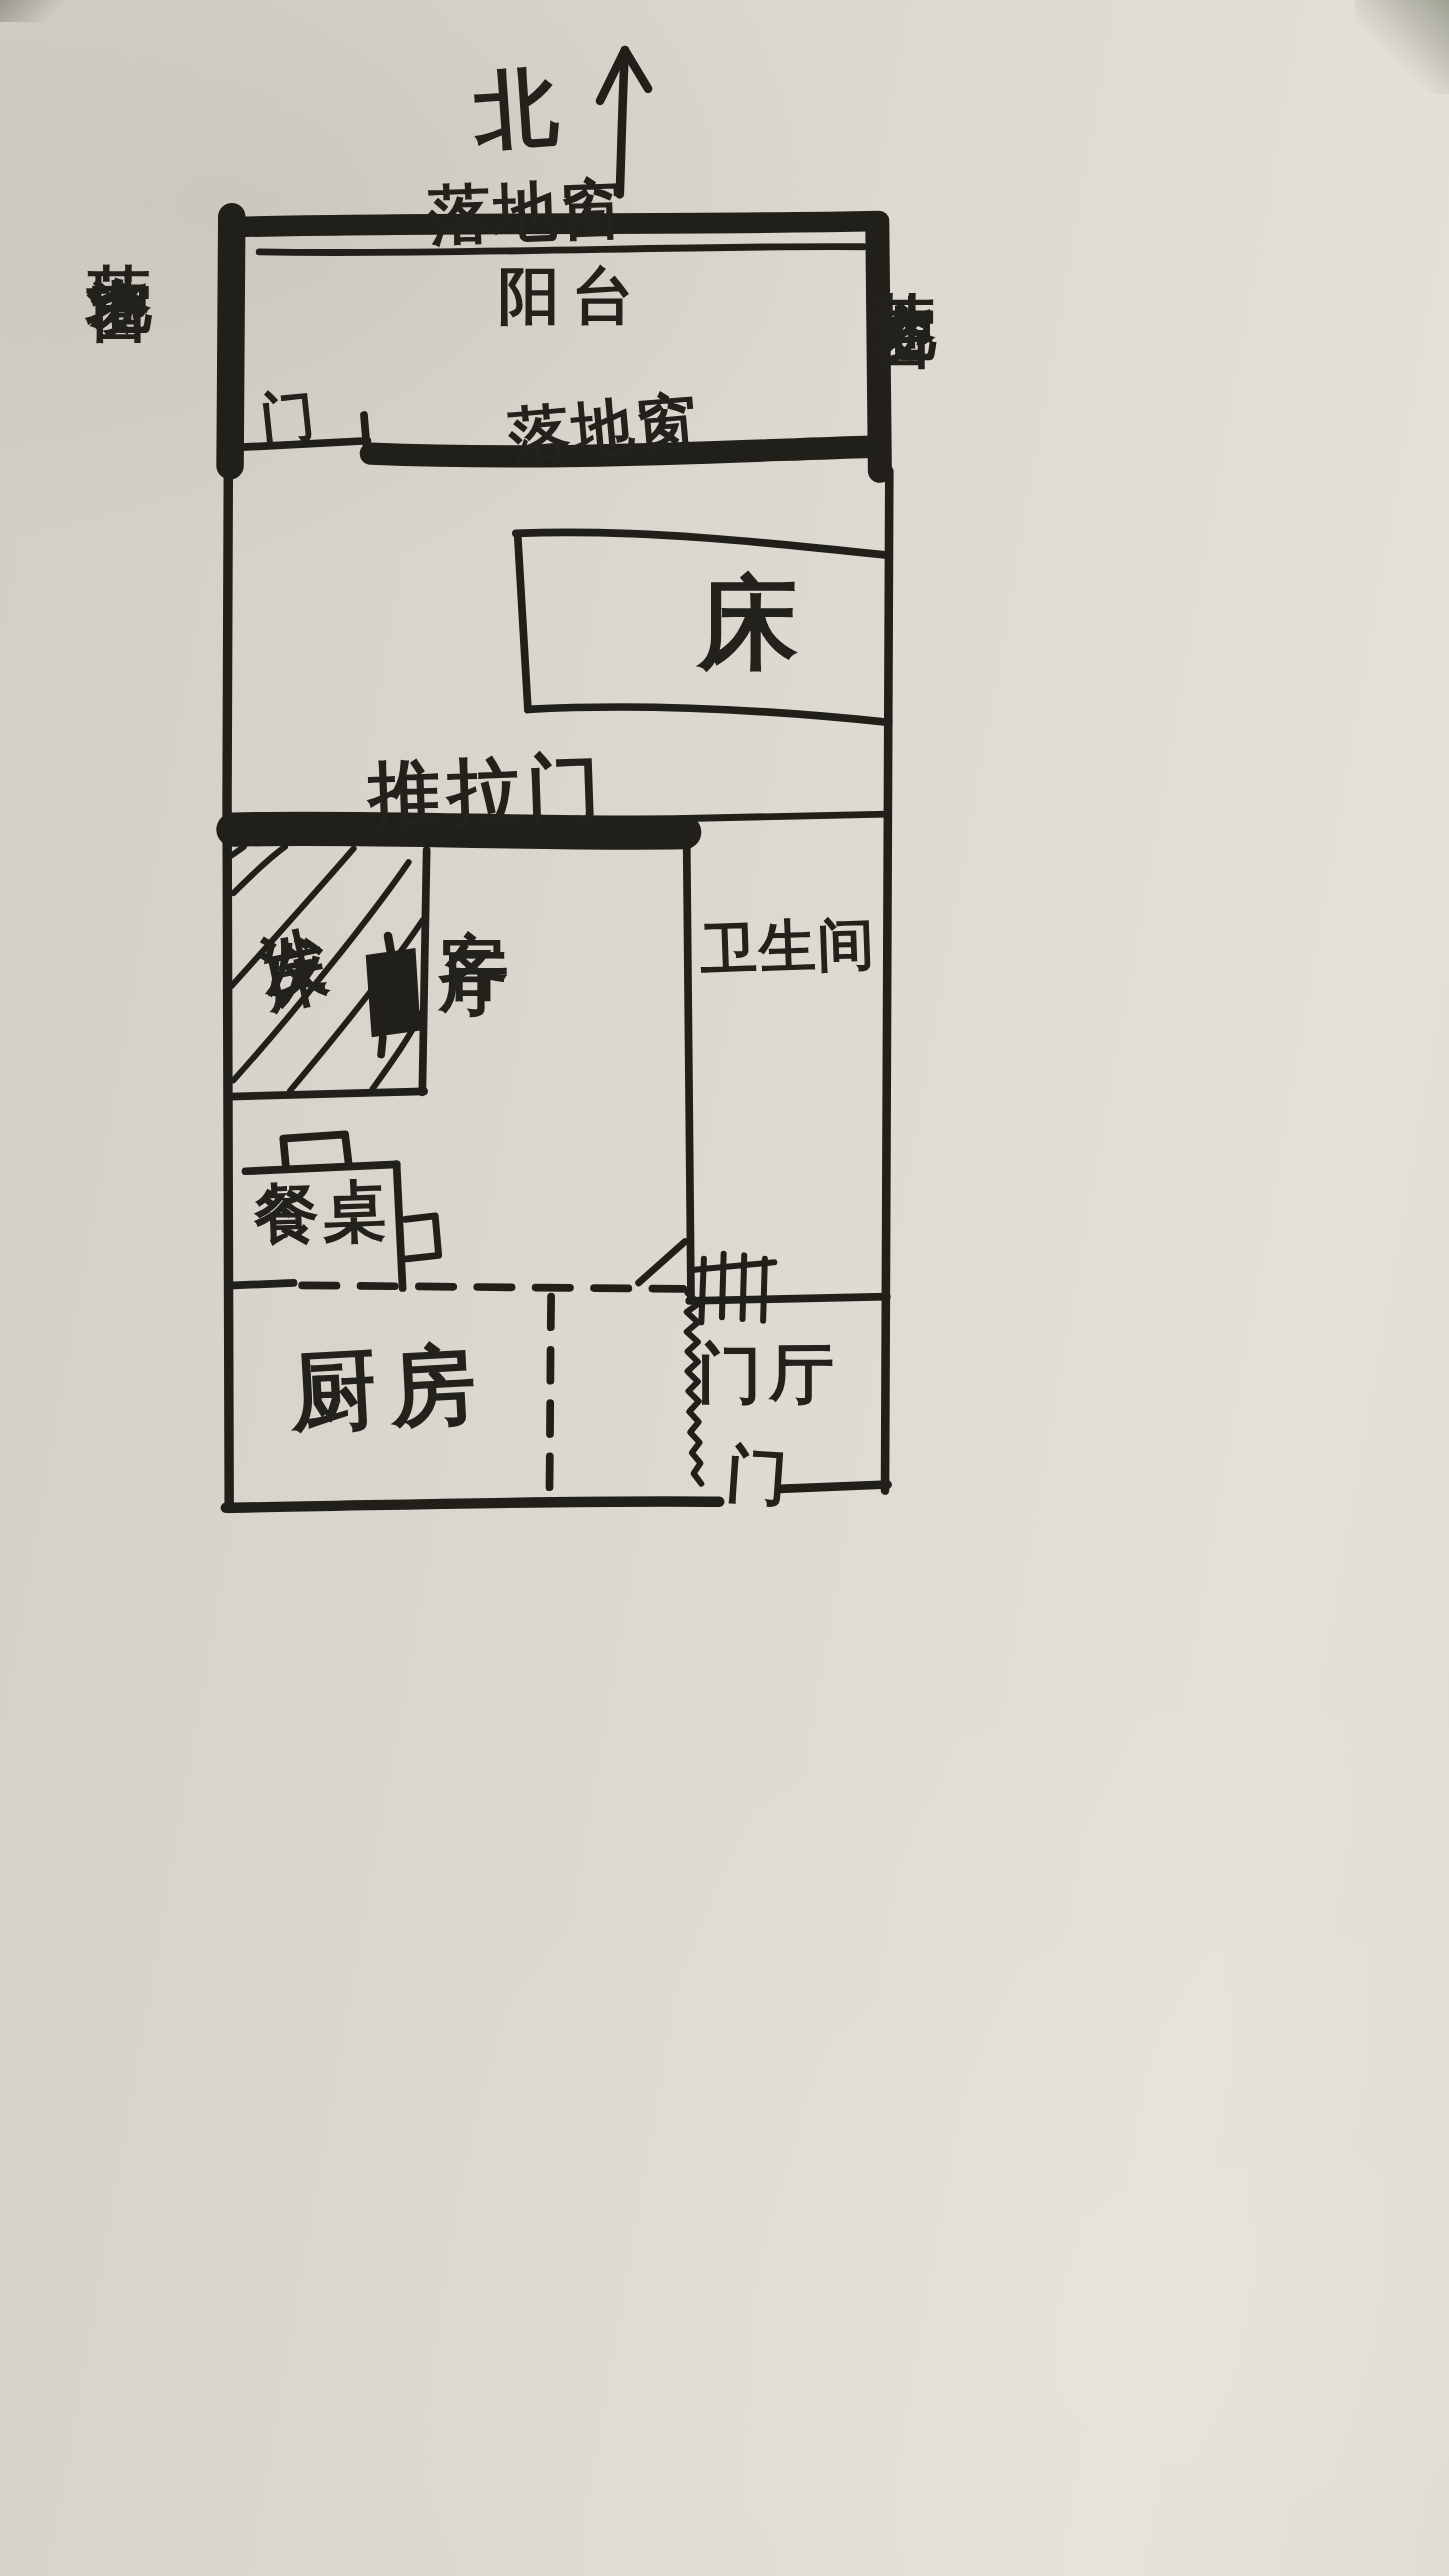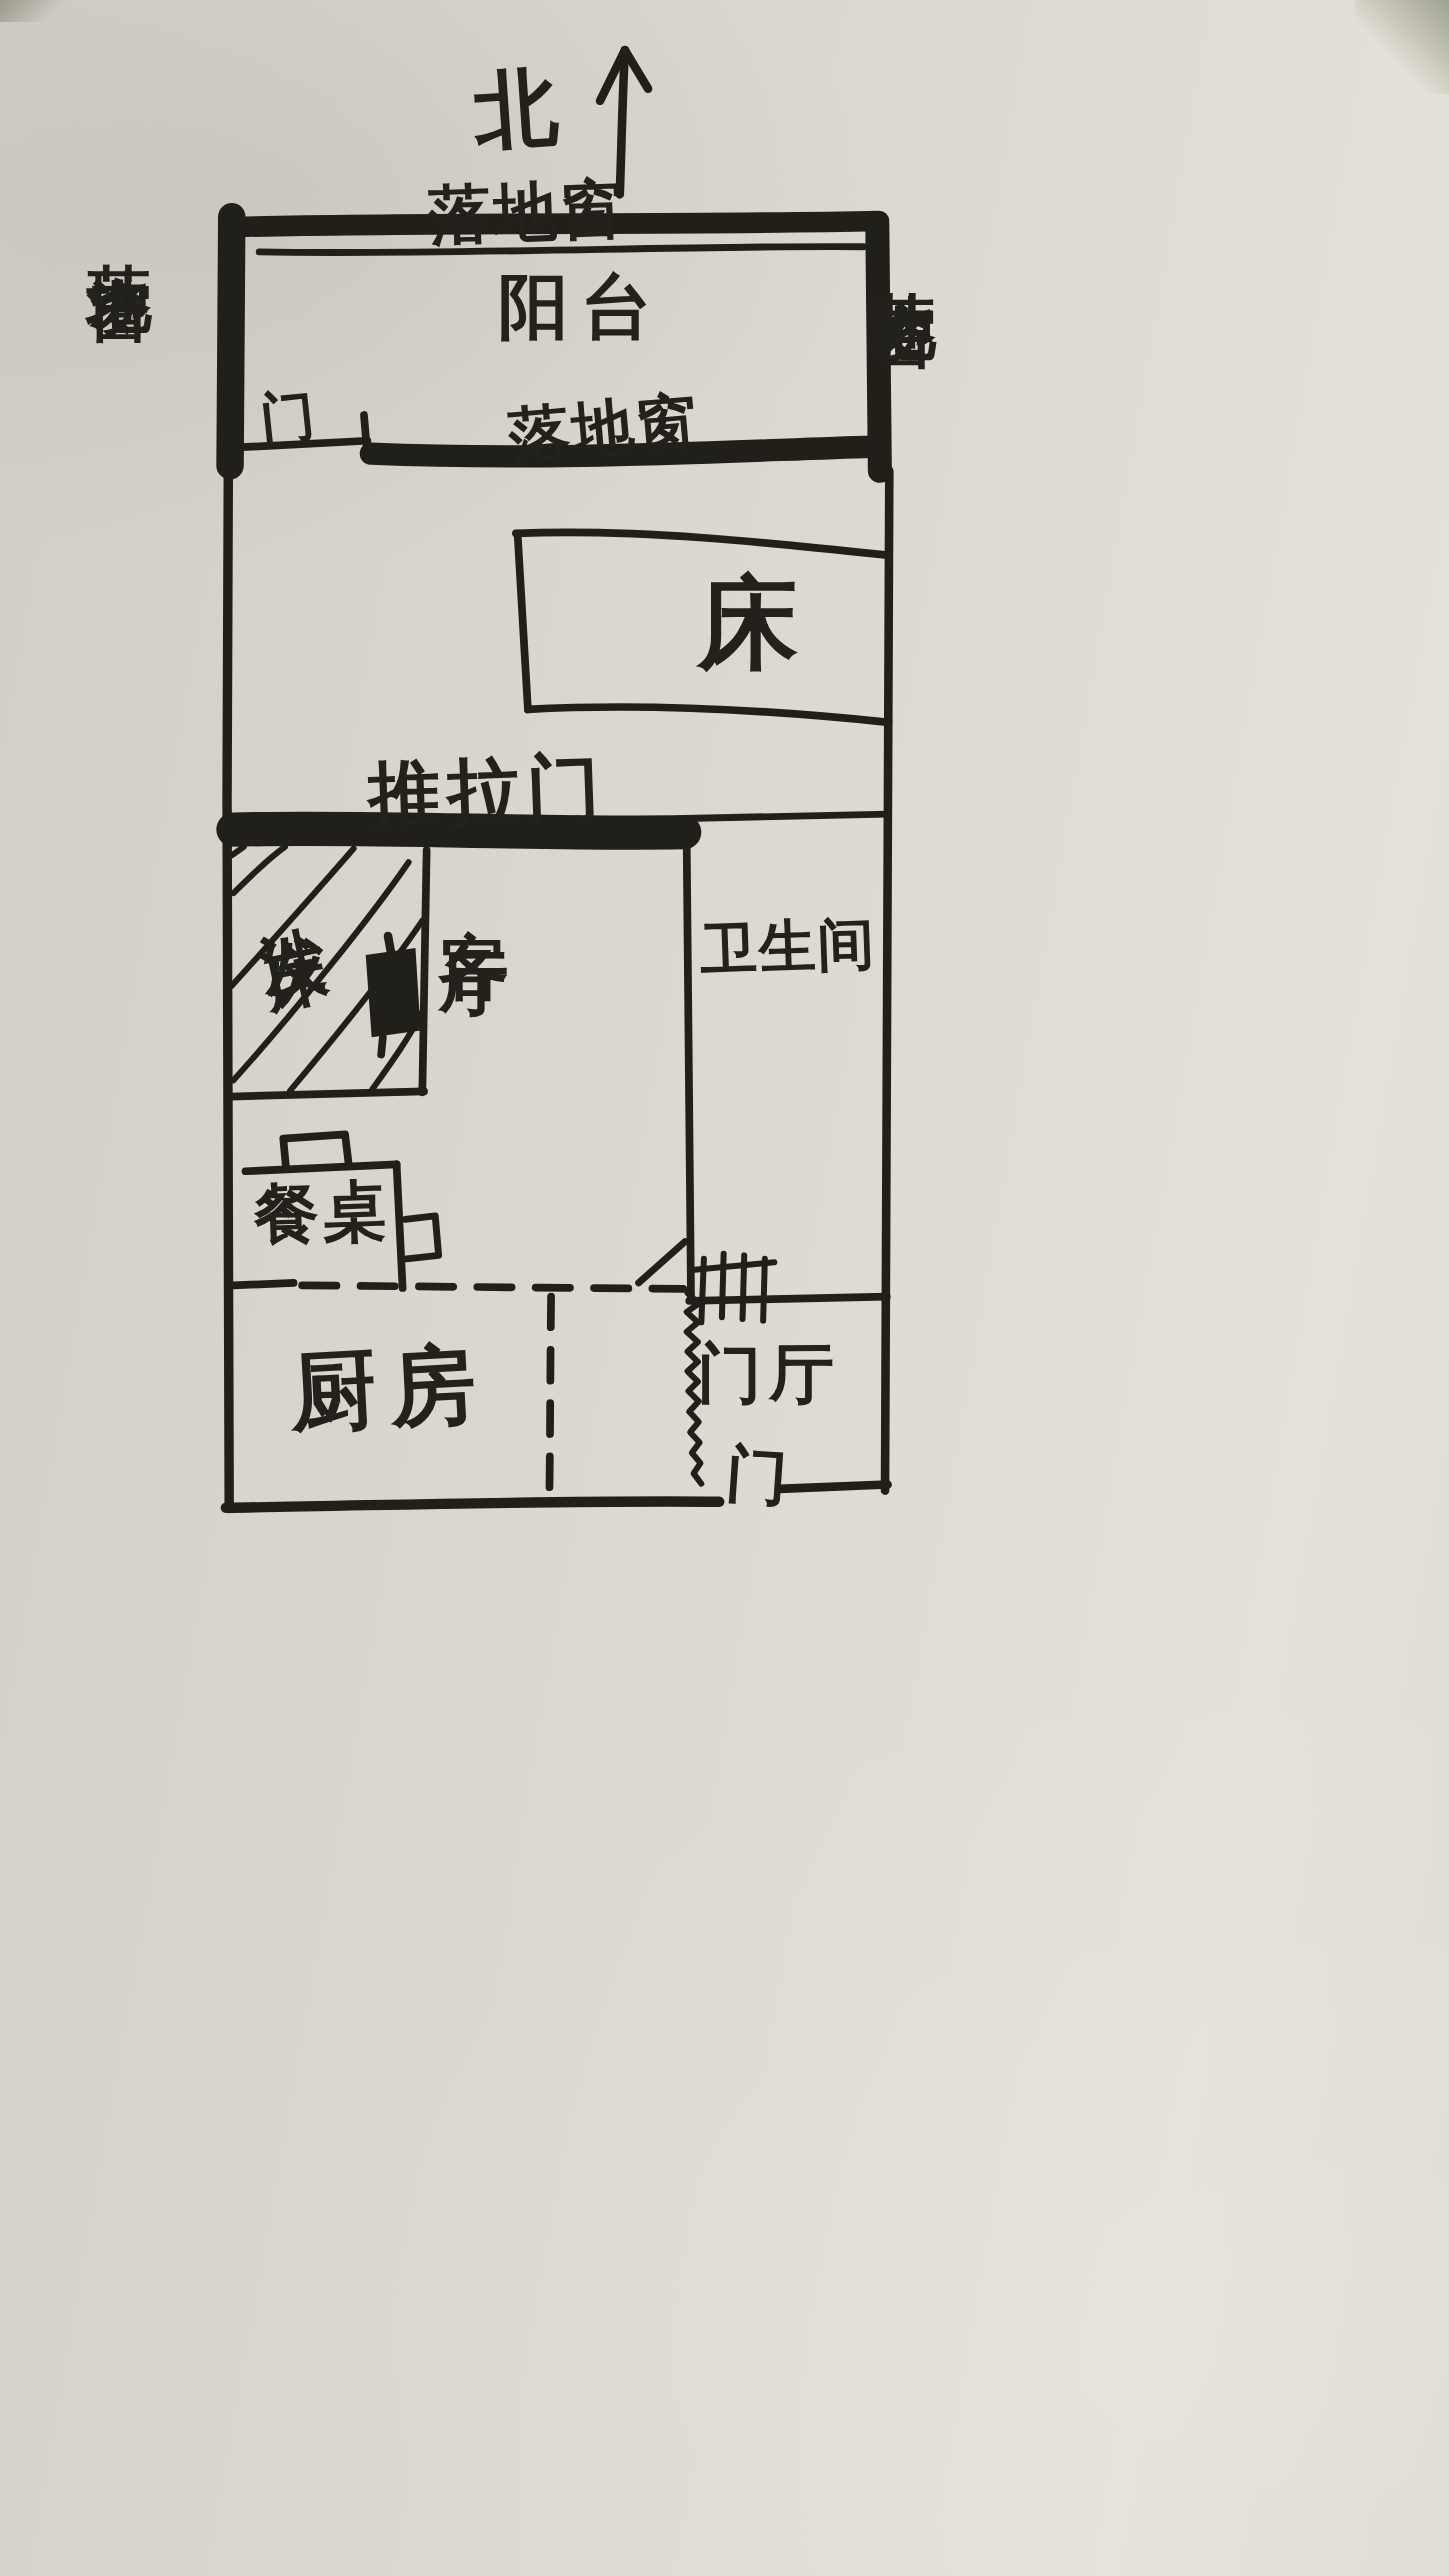--- a/index.html
+++ b/index.html
@@ -132,21 +132,21 @@
   </svg>
 
   <div class="label" style="left:474px;top:67px;font-size:84px;transform:rotate(-4deg);">北</div>
 
   <div class="label" style="left:428px;top:180px;font-size:64px;transform:rotate(-2deg);">落地窗</div>
 
   <div class="label v" style="left:86px;top:211px;font-size:65px;letter-spacing:5.2px;">落地窗</div>
 
   <div class="label v" style="left:869px;top:237px;font-size:67px;letter-spacing:3.4px;">落地窗</div>
 
-  <div class="label" style="left:498px;top:271px;font-size:71px;letter-spacing:12px;">阳台</div>
+  <div class="label" style="left:498px;top:264px;font-size:62px;letter-spacing:12px;">阳台</div>
 
   <div class="label" style="left:260px;top:389px;font-size:55px;transform:rotate(-6deg);">门</div>
 
   <div class="label" style="left:508px;top:397px;font-size:62px;transform:rotate(-5deg);">落地窗</div>
 
   <div class="label" style="left:697px;top:572px;font-size:101px;">床</div>
 
   <div class="label" style="left:368px;top:754px;font-size:74px;letter-spacing:5.2px;transform:rotate(-2deg);">推拉门</div>
 
   <div class="label v" style="left:244px;top:879px;font-size:64px;letter-spacing:6.9px;transform:rotate(-12deg);">沙发床</div>

